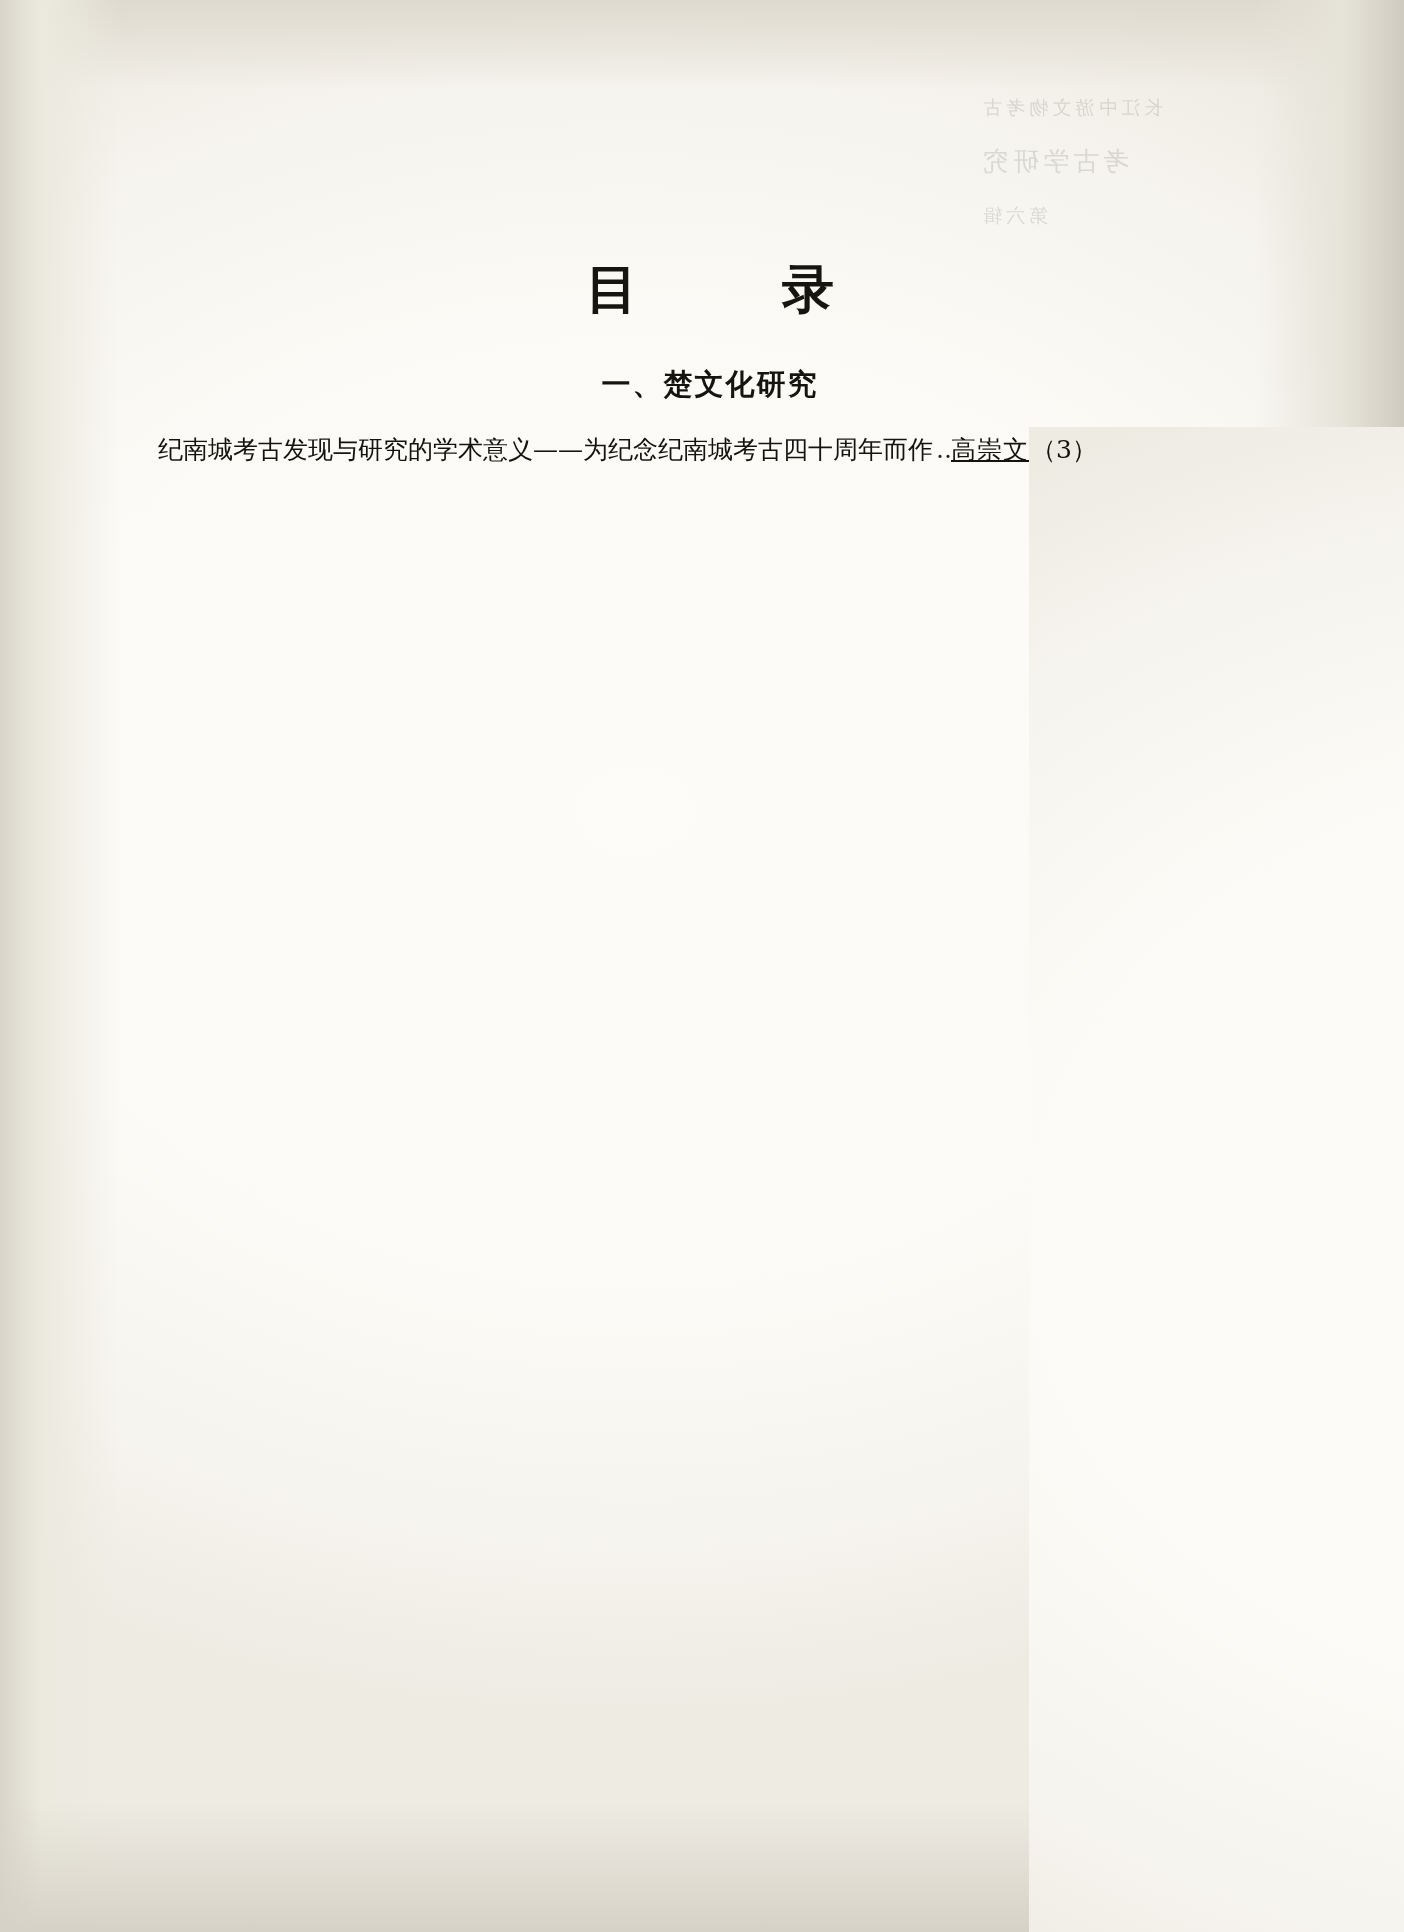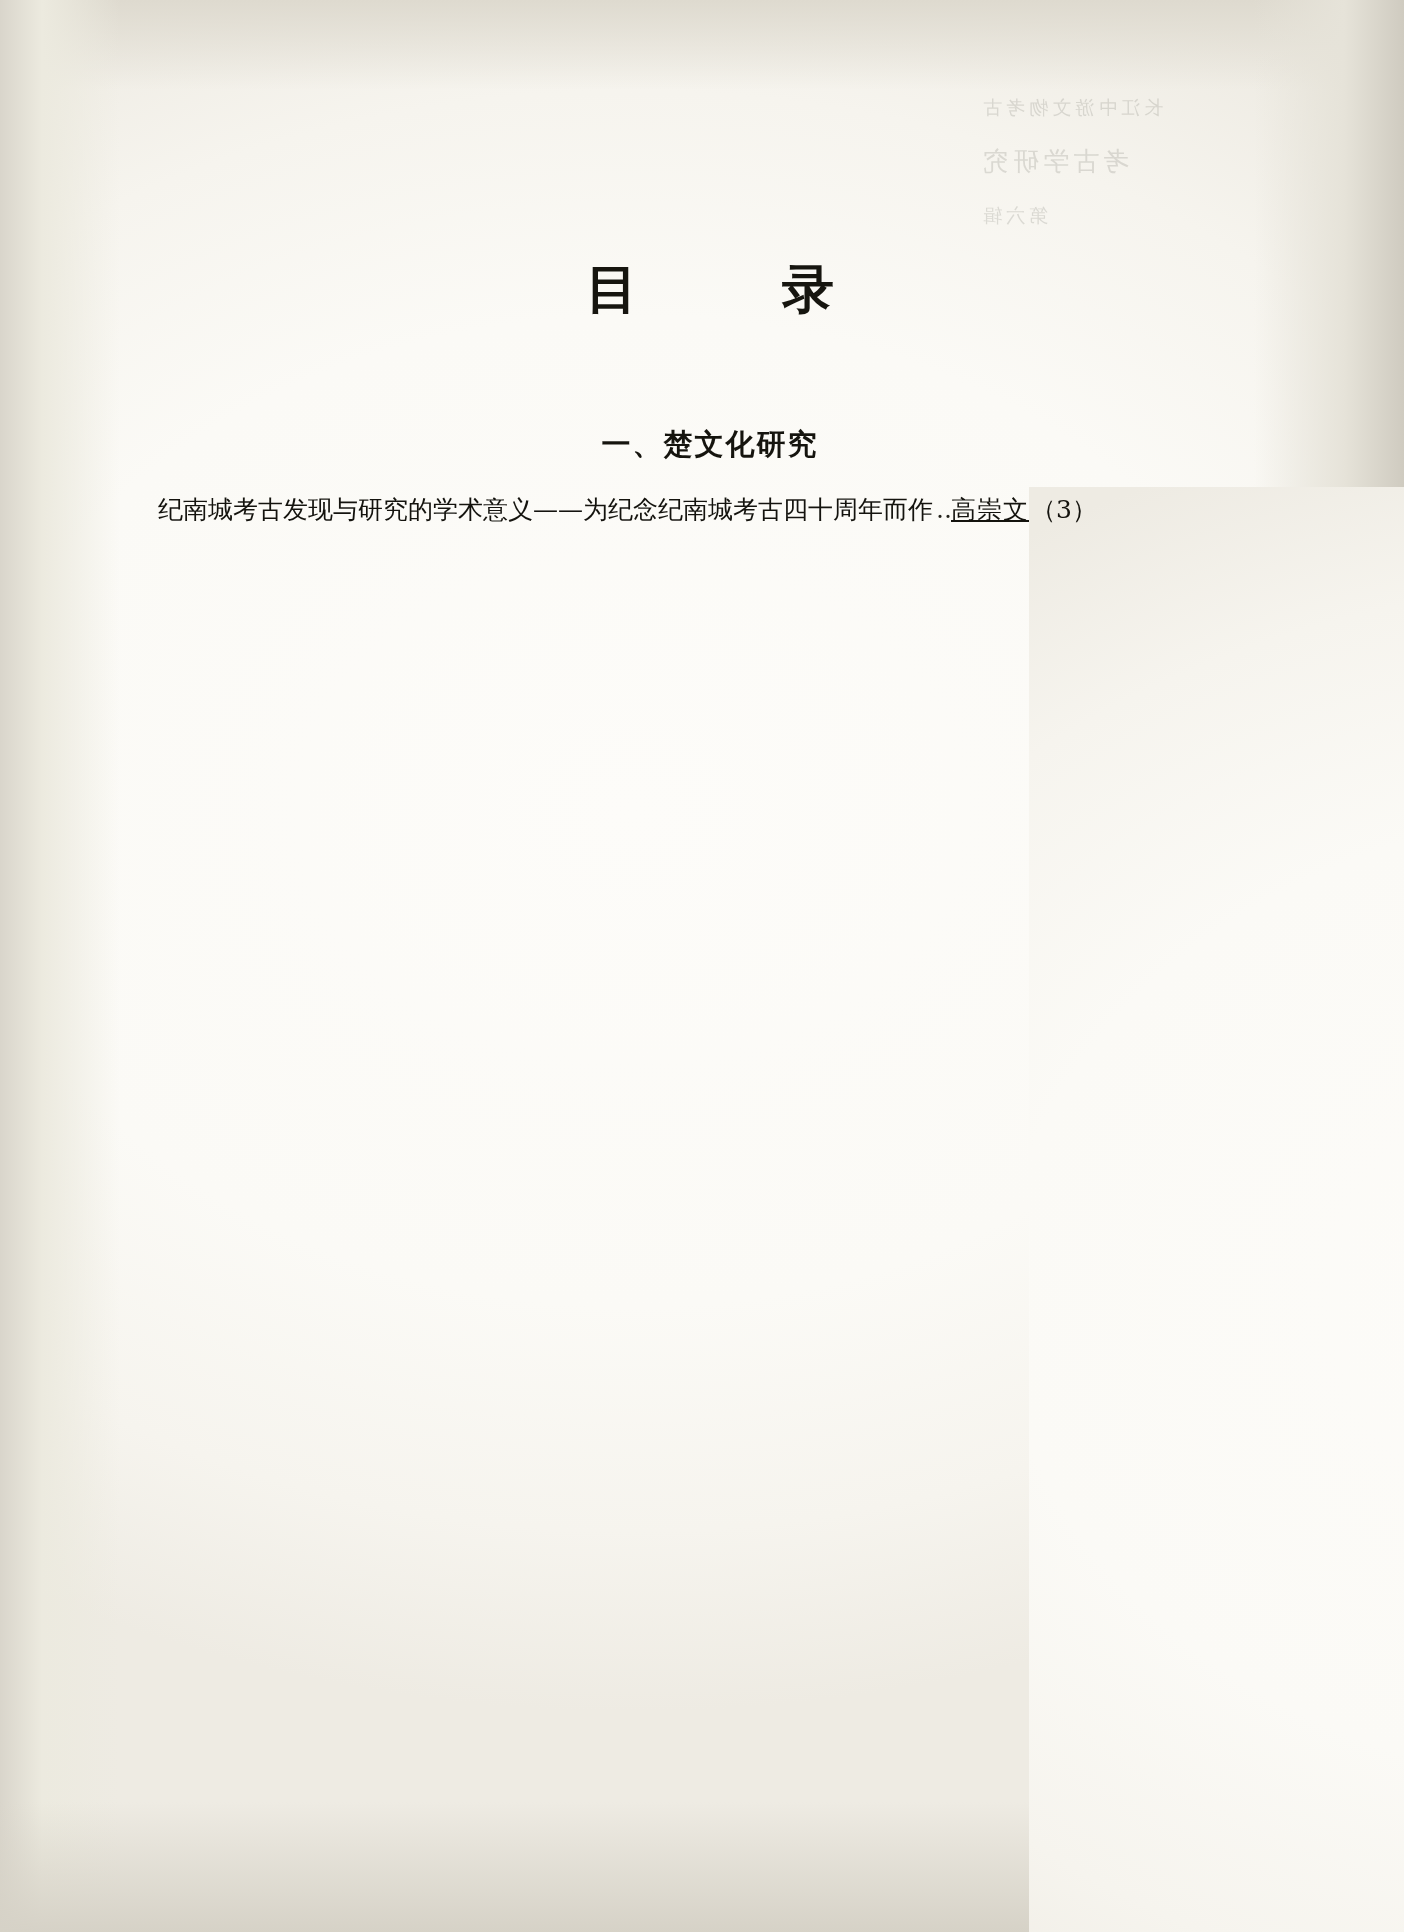--- a/index.html
+++ b/index.html
@@ -85,21 +85,21 @@
     color: #16150f;
     font-family: "DejaVu Serif", "Liberation Serif", serif;
   }
   .section-title {
     text-align: center;
     font-size: 29px;
     font-weight: bold;
     color: #15140e;
     letter-spacing: 2px;
   }
-  .sec1 { margin-top: 100px; }
+  .sec1 { margin-top: 40px; }
 
   .entries {
     margin-top: 22px;
     padding-left: 8px;
     padding-right: 10px;
   }
   .entry {
     display: flex;
     align-items: baseline;
     font-size: 25px;

